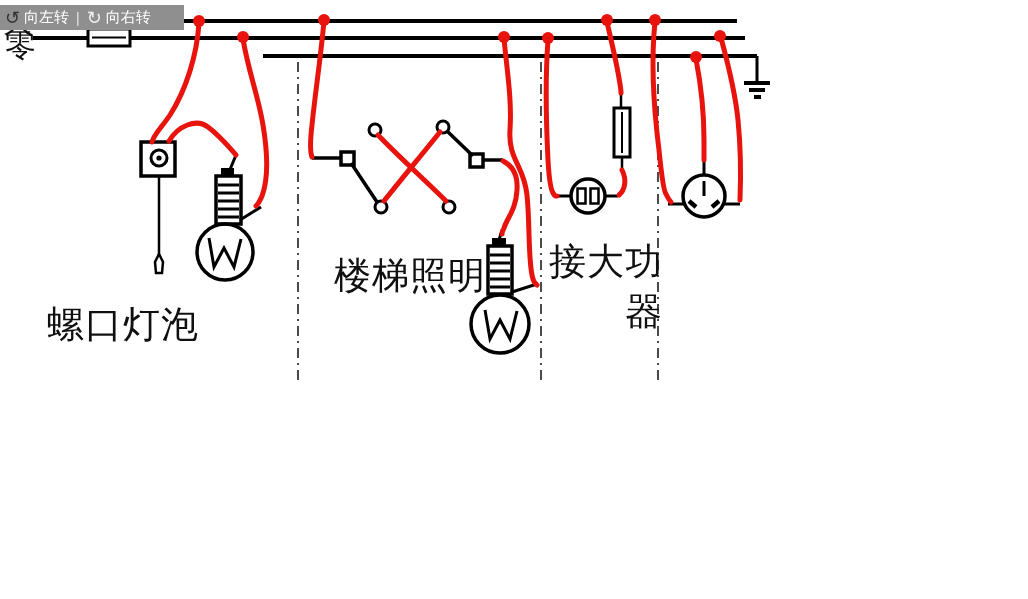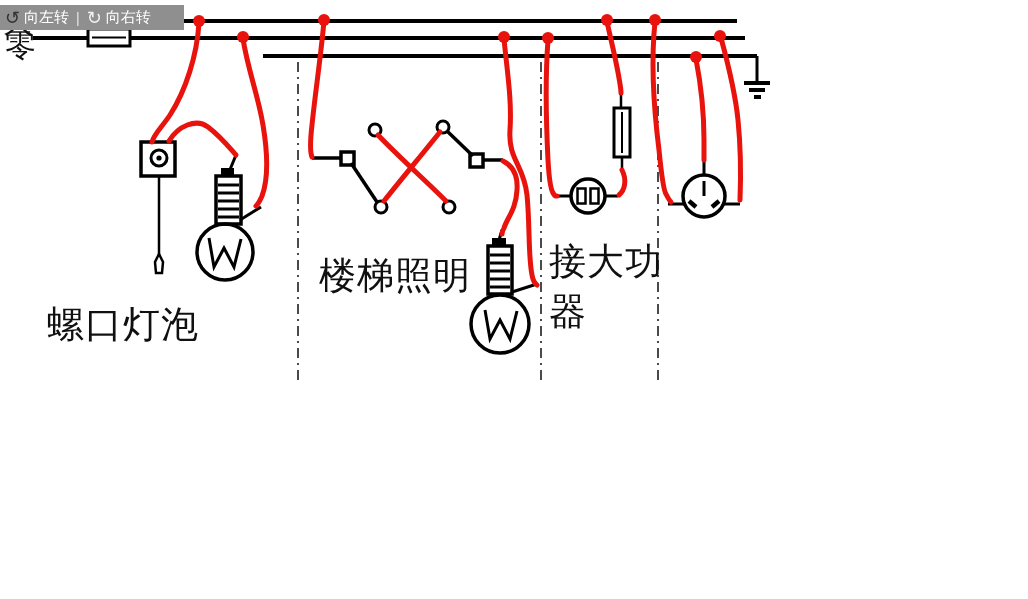--- a/index.html
+++ b/index.html
@@ -27,23 +27,23 @@
     position:absolute;
     color:#101010;
     font-family:"Liberation Serif", serif;
     white-space:nowrap;
     line-height:1.05;
   }
   .wire-label{font-size:31px;}
   #live-label{left:3px;top:6px;z-index:2;}
   #neutral-label{left:5px;top:30px;z-index:2;}
   #label-screw{left:47px;top:308px;font-size:37px;letter-spacing:1px;font-family:Liberation Mono, monospace;}
-  #label-stairs{left:319px;top:257px;font-size:37px;letter-spacing:1px;}
+  #label-stairs{left:334px;top:257px;font-size:37px;letter-spacing:1px;}
   #label-power{left:549px;top:237px;font-size:37px;line-height:50px;letter-spacing:1px;}
-  #label-power div{height:50px;}
+  #label-power div{height:50px;text-align:right;}
   .toolbar{
     position:absolute;left:0;top:5px;z-index:10;
     width:184px;height:25px;
     background:var(--toolbar-bg);
     display:flex;align-items:center;
     font-family:"Liberation Sans", sans-serif;
     color:var(--toolbar-text);
     font-size:15px;
     padding:0 2px;
   }

